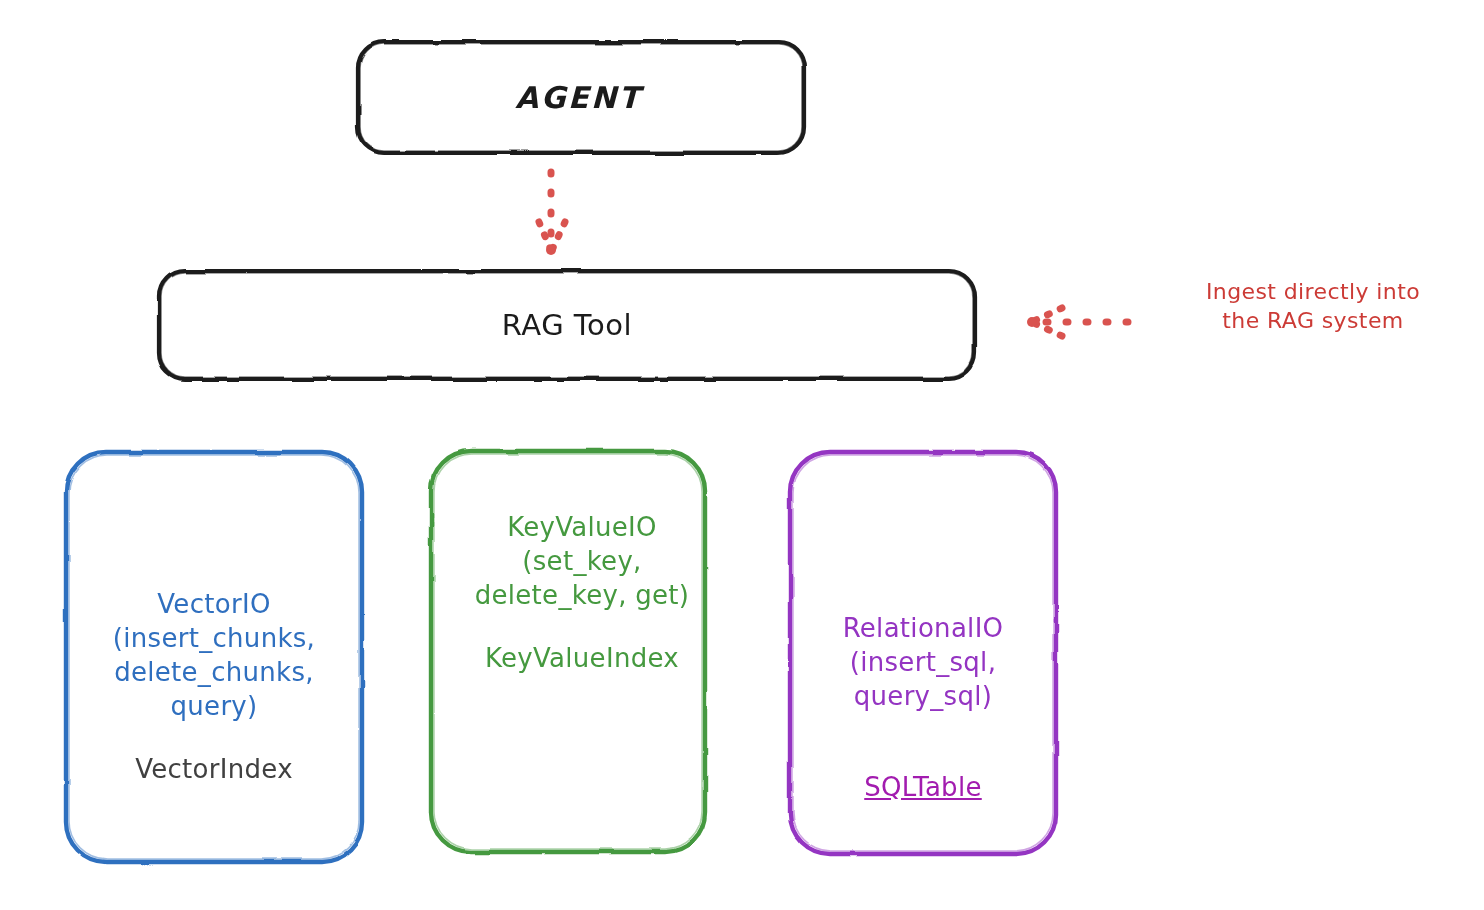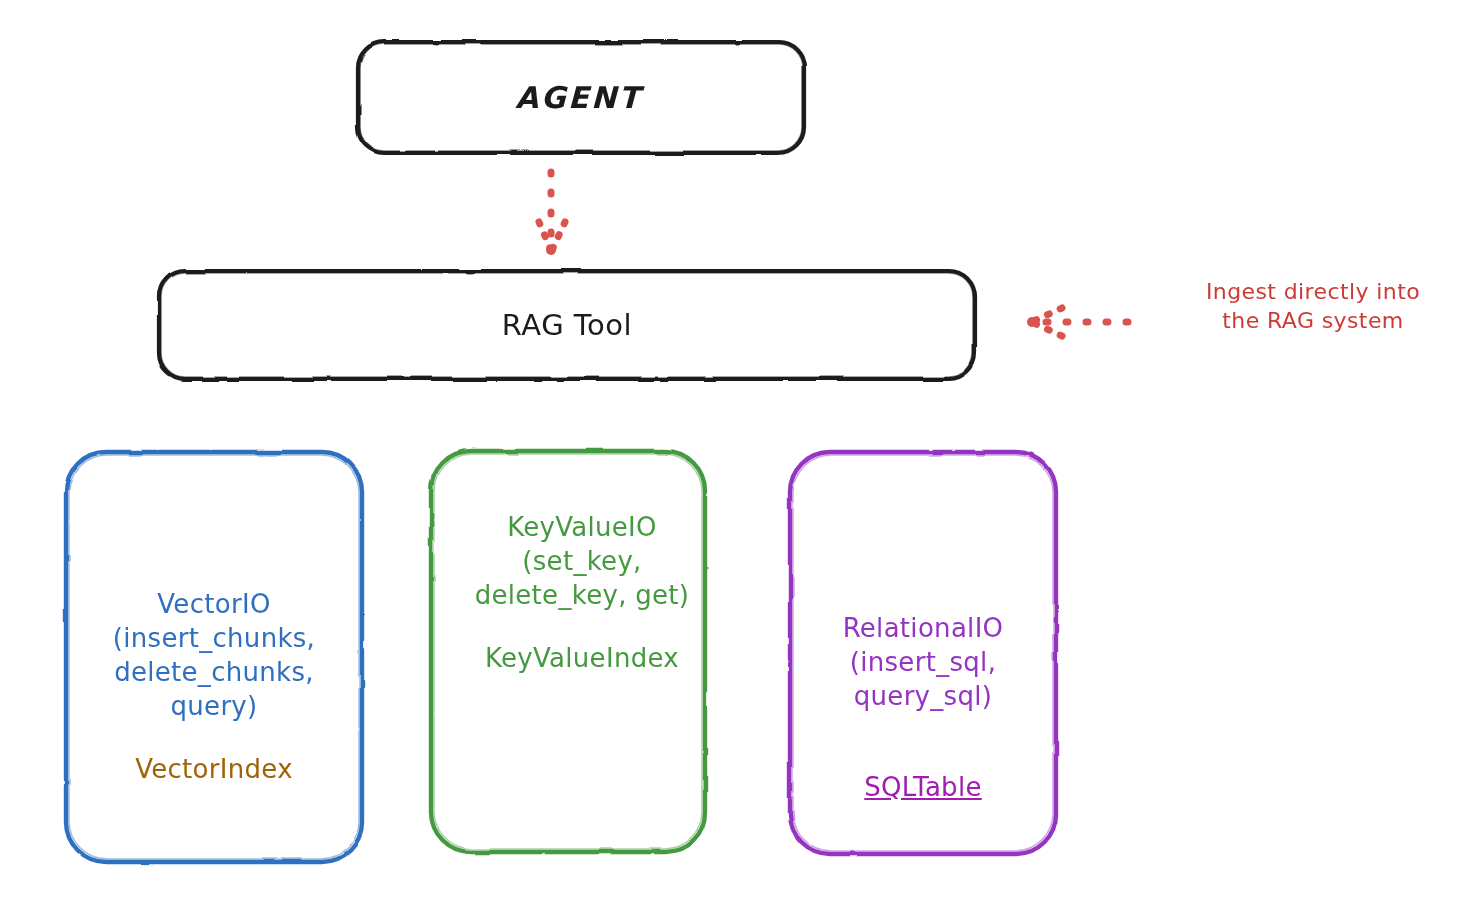--- a/index.html
+++ b/index.html
@@ -96,21 +96,21 @@
   }
   #vectorio-node .node-label    { color: #2f6fbf; }
   #keyvalueio-node .node-label  { color: #45993f; }
   #relationalio-node .node-label{ color: #9434c2; }
 
   .node-sublabel {
     margin-top: 30px;
     font-size: 26px;
     letter-spacing: 0.3px;
   }
-  #vectorio-node .node-sublabel    { color: #a16207; }
+  #vectorio-node .node-sublabel    { color: #404040; }
   #keyvalueio-node .node-sublabel  { color: #45993f; }
   #relationalio-node .node-sublabel{ color: #a21caf; text-decoration: underline; }
 
   
   #ingest-annotation {
     position: absolute;
     left: 1148px;
     top: 278px;
     width: 330px;
     color: #cc3b36;

